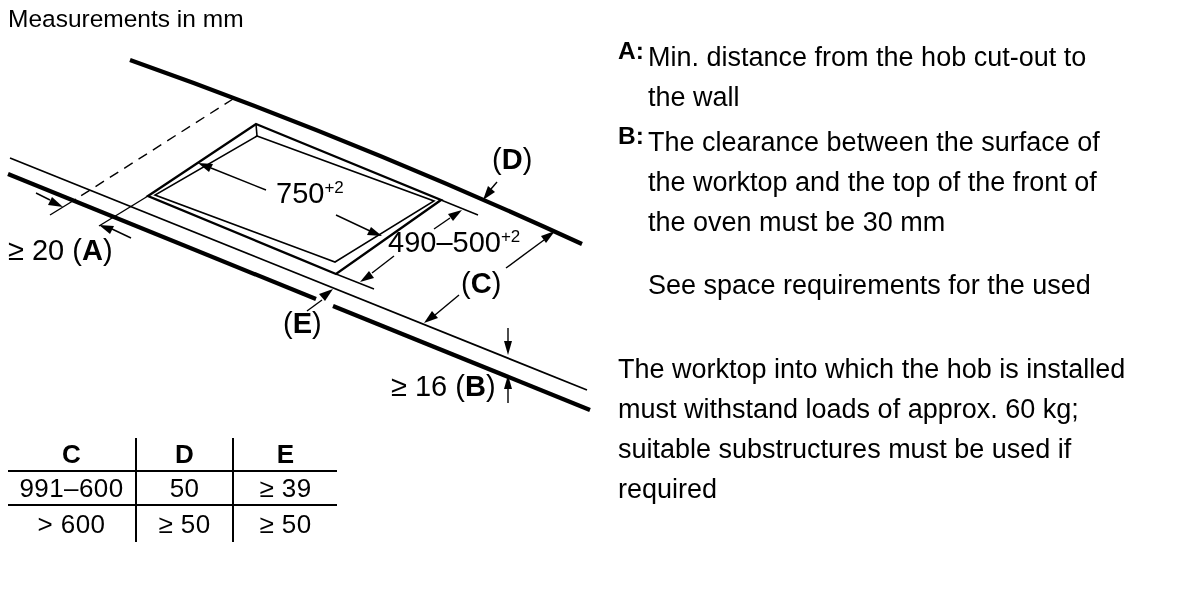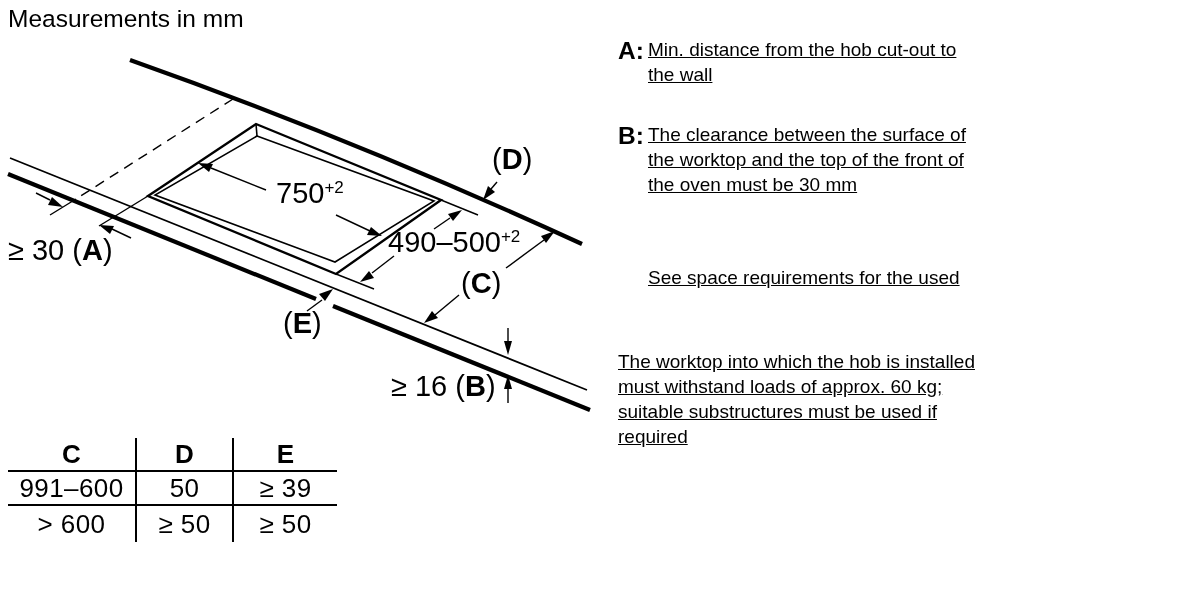--- a/index.html
+++ b/index.html
@@ -59,24 +59,23 @@
   .notes-col { left: 618px; top: 0; width: 566px; height: 600px; }
   .note-item { display: flex; }
   .note-label {
     font-weight: bold;
     font-size: 24.5px;
     line-height: 28.8px;
     width: 30px;
     flex: 0 0 30px;
   }
   .note-text, .note-see, .note-para {
-    font-size: 19px;
-    line-height: 25px;
+    font-size: 27px;
+    line-height: 40px;
     white-space: pre-line;
-    text-decoration: underline;
   }
   .note-see { margin-left: 30px; }
 
   svg line, svg path, svg polygon, svg polyline { stroke: #000; }
   svg polygon.ah { fill: #000; stroke: none; }
 </style>
 </head>
 <body>
 
 <div class="abs page-title">Measurements in mm</div>
@@ -157,21 +156,21 @@
 
 <div class="abs dlabel" style="left:276px; top:177px">
   <span>750</span><span class="sup">+2</span>
 </div>
 
 <div class="abs dlabel" style="left:388px; top:226px">
   <span>490–500</span><span class="sup">+2</span>
 </div>
 
 <div class="abs dlabel" style="left:8px; top:234px">
-  <span>≥ 30 (</span><b>A</b><span>)</span>
+  <span>≥ 20 (</span><b>A</b><span>)</span>
 </div>
 
 <div class="abs dlabel" style="left:492px; top:143px">
   <span>(</span><b>D</b><span>)</span>
 </div>
 
 <div class="abs dlabel" style="left:461px; top:267px">
   <span>(</span><b>C</b><span>)</span>
 </div>
 

